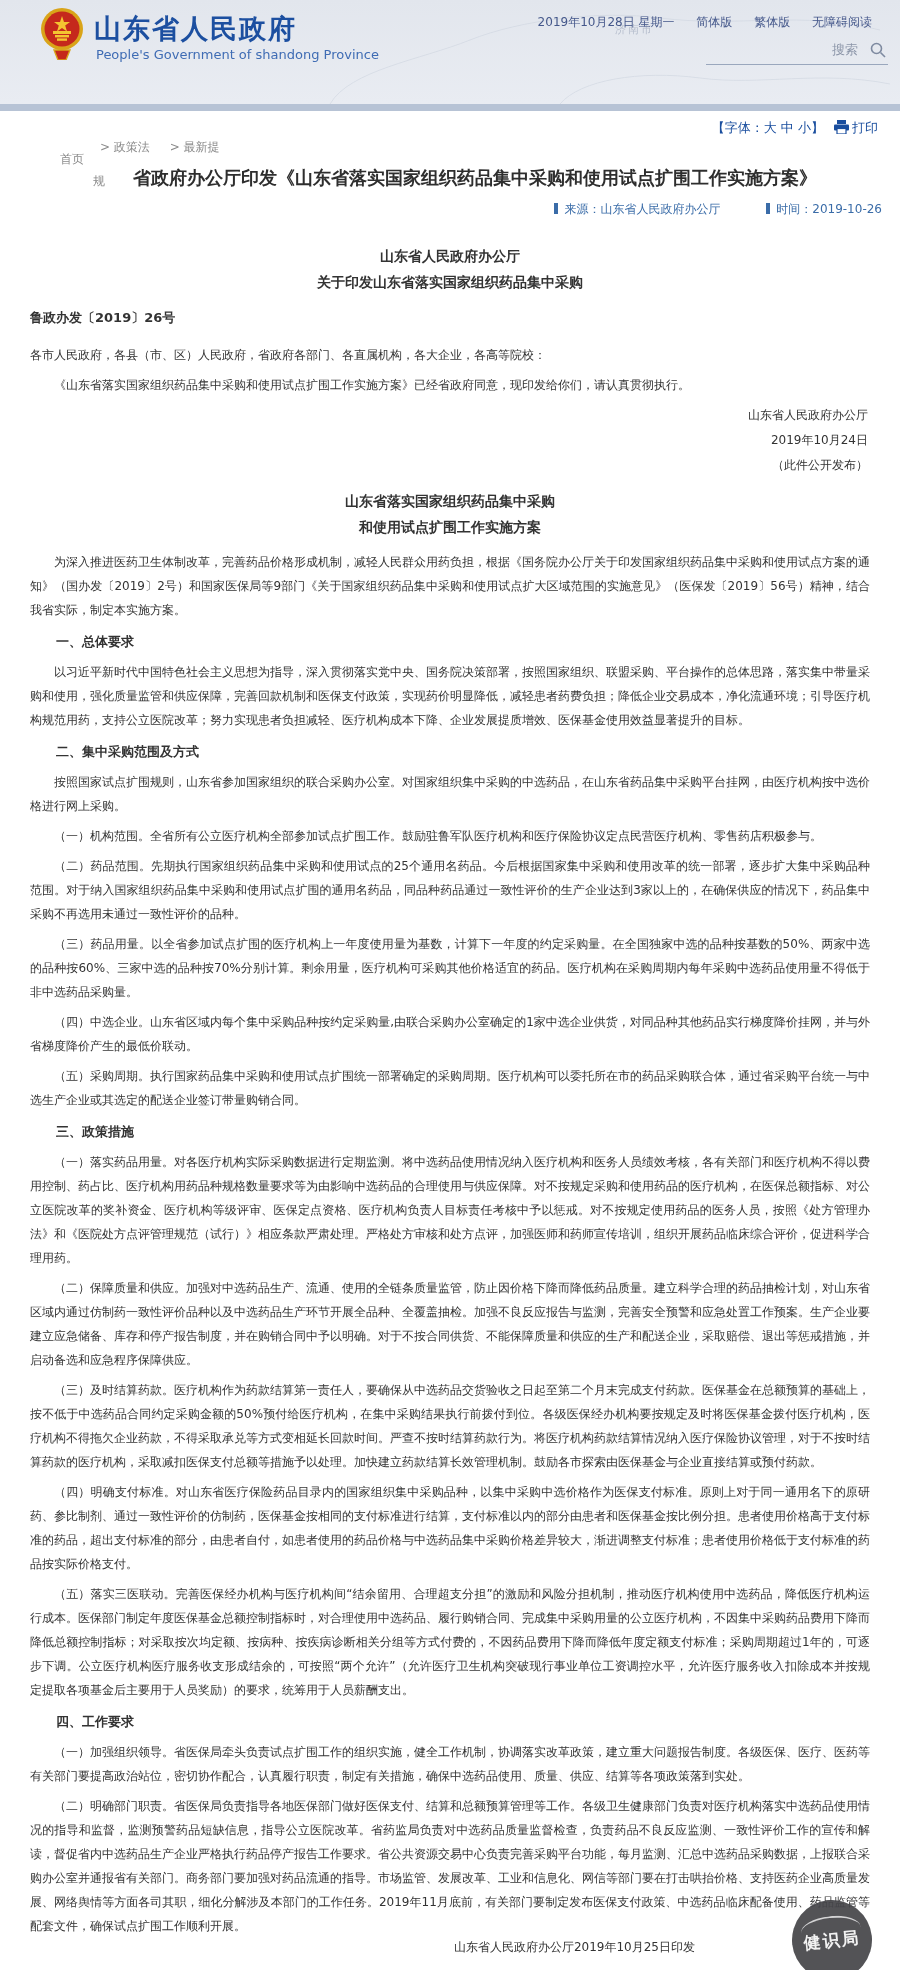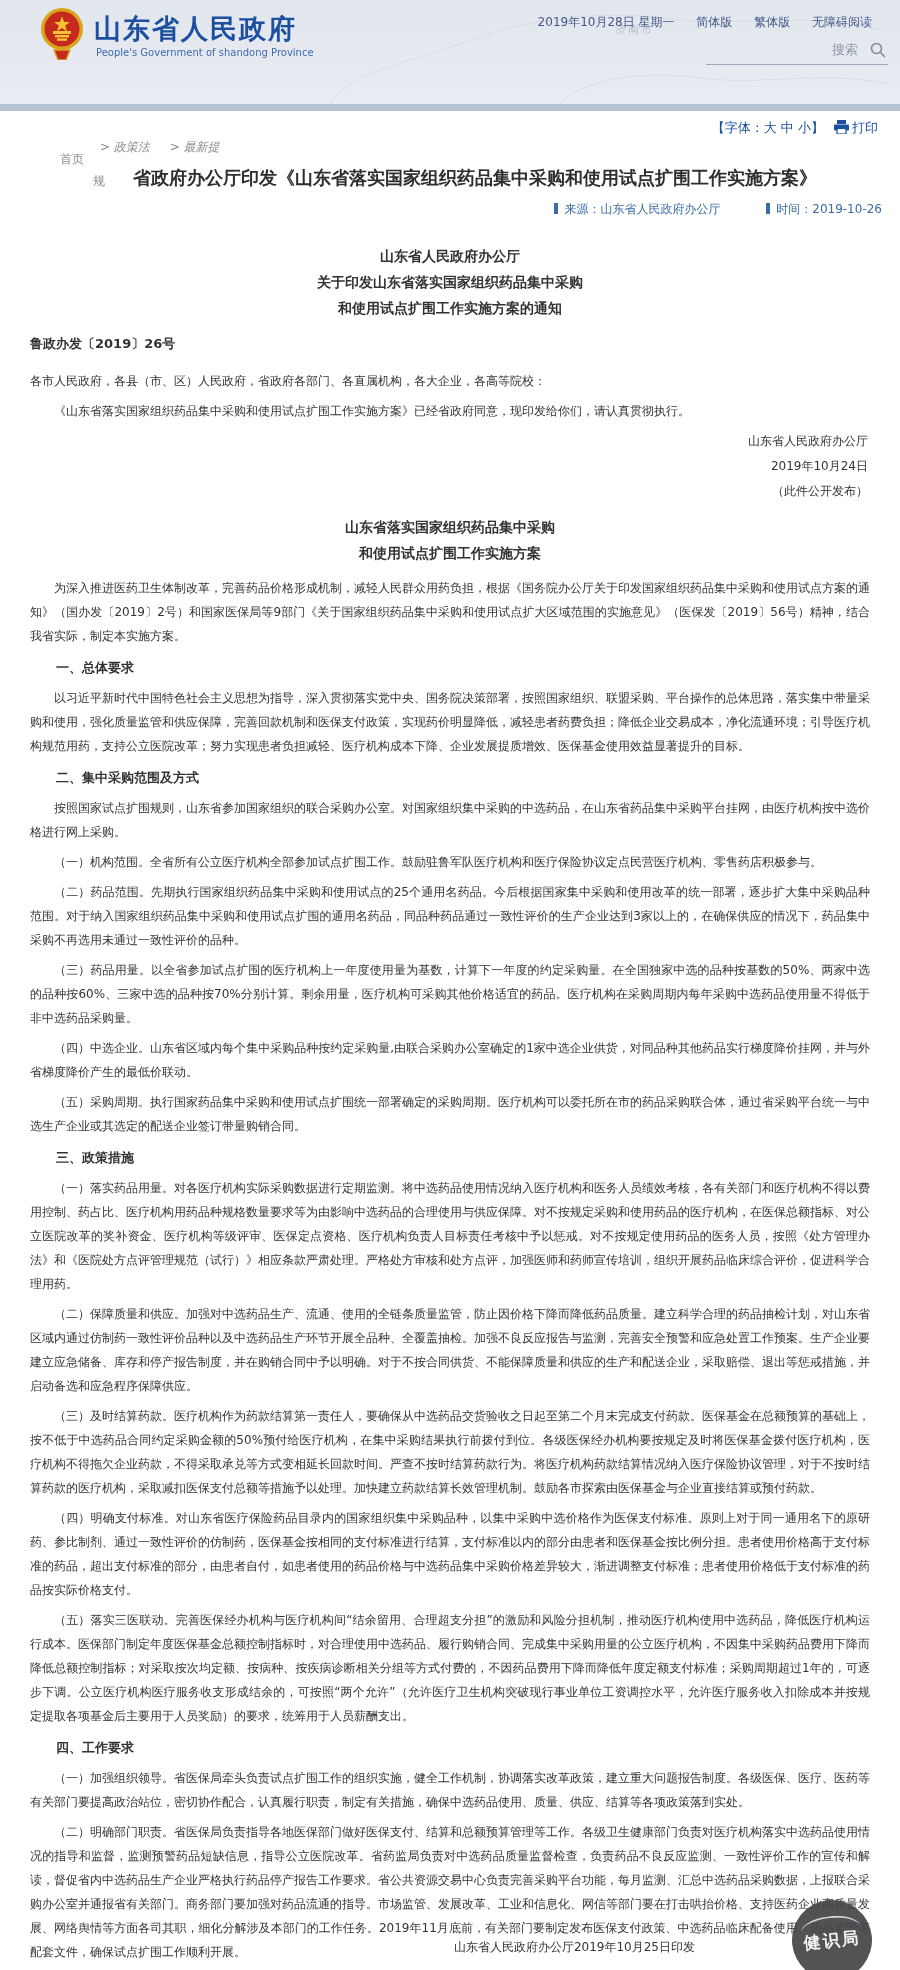--- a/index.html
+++ b/index.html
@@ -7,38 +7,38 @@
     width:900px;height:1970px;position:relative;overflow:hidden;
     background:#fff;font-family:"DejaVu Sans","Liberation Sans",sans-serif;
     color:#333;
   }
   
   .site-header{position:relative;height:104px;background:linear-gradient(#e2e6ed,#e9ecf2);}
   .map-wm{position:absolute;inset:0;pointer-events:none;opacity:.55;}
   .map-label{position:absolute;left:615px;top:22px;font-size:11px;color:#b6becd;letter-spacing:2px;}
   .emblem{position:absolute;left:40px;top:8px;width:44px;height:52px;}
   .site-title-cn{position:absolute;left:94px;top:11px;font-size:27px;font-weight:bold;color:#1c4fa0;letter-spacing:2px;white-space:nowrap;}
-  .site-title-en{position:absolute;left:96px;top:47px;font-size:10px;color:#3f6cb4;white-space:nowrap;}
+  .site-title-en{position:absolute;left:96px;top:47px;font-size:13px;color:#3f6cb4;white-space:nowrap;}
   .header-meta{position:absolute;right:28px;top:14px;font-size:12px;color:#44578a;white-space:nowrap;}
   .header-meta span{margin-left:18px;}
   .header-meta .date{margin-left:0;}
   .search-box{position:absolute;right:12px;top:38px;width:182px;height:26px;border-bottom:1px solid #9aa7bd;}
   .search-box input{
     width:150px;border:0;outline:0;background:transparent;font-size:13px;color:#555;
     font-family:inherit;padding:4px 2px;text-align:right;
   }
   .search-box input::placeholder{color:#8b95a8;}
   .search-icon{position:absolute;right:2px;top:4px;width:16px;height:16px;}
   .header-bar{height:7px;background:#b7c3d5;}
 
   
   .article-top{position:relative;height:122px;background:#fff;}
   .crumb{font-size:12px;color:#8a8a8a;}
   .crumb-trail{position:absolute;left:100px;top:28px;}
-  .crumb-trail span{margin-right:16px;font-style:italic;}
+  .crumb-trail span{margin-right:16px;}
   .crumb-home{position:absolute;left:60px;top:40px;}
   .crumb-wrap{position:absolute;left:93px;top:62px;}
   .font-controls{position:absolute;right:22px;top:8px;font-size:13px;color:#1a4e9e;white-space:nowrap;}
   .font-controls .lbl{cursor:pointer;}
   .print-ic{vertical-align:-2px;margin:0 3px 0 10px;}
   .article-title{
     position:absolute;left:133px;top:42px;width:745px;
     font-size:18px;font-weight:bold;color:#2e2e2e;line-height:26px;
   }
   .article-meta{position:absolute;right:18px;top:90px;font-size:12px;color:#3a6ca8;white-space:nowrap;}
@@ -129,21 +129,20 @@
   <div class="article-meta">
     <span><span class="bar"></span><span>来源：山东省人民政府办公厅</span></span>
     <span class="tag"><span class="bar"></span><span>时间：2019-10-26</span></span>
   </div>
 </div>
 
 <div class="doc">
   <div class="doc-header">
     <p>山东省人民政府办公厅</p>
     <p>关于印发山东省落实国家组织药品集中采购</p>
-    <p>和使用试点扩围工作实施方案的通知</p>
   </div>
   <div class="doc-number">鲁政办发〔2019〕26号</div>
   <div id="doc-body">
       <p class="para address">各市人民政府，各县（市、区）人民政府，省政府各部门、各直属机构，各大企业，各高等院校：</p>
       <p class="para">《山东省落实国家组织药品集中采购和使用试点扩围工作实施方案》已经省政府同意，现印发给你们，请认真贯彻执行。</p>
       <div class="sig-block">
         <div>山东省人民政府办公厅</div>
         <div>2019年10月24日</div>
         <div>（此件公开发布）</div>
       </div>

